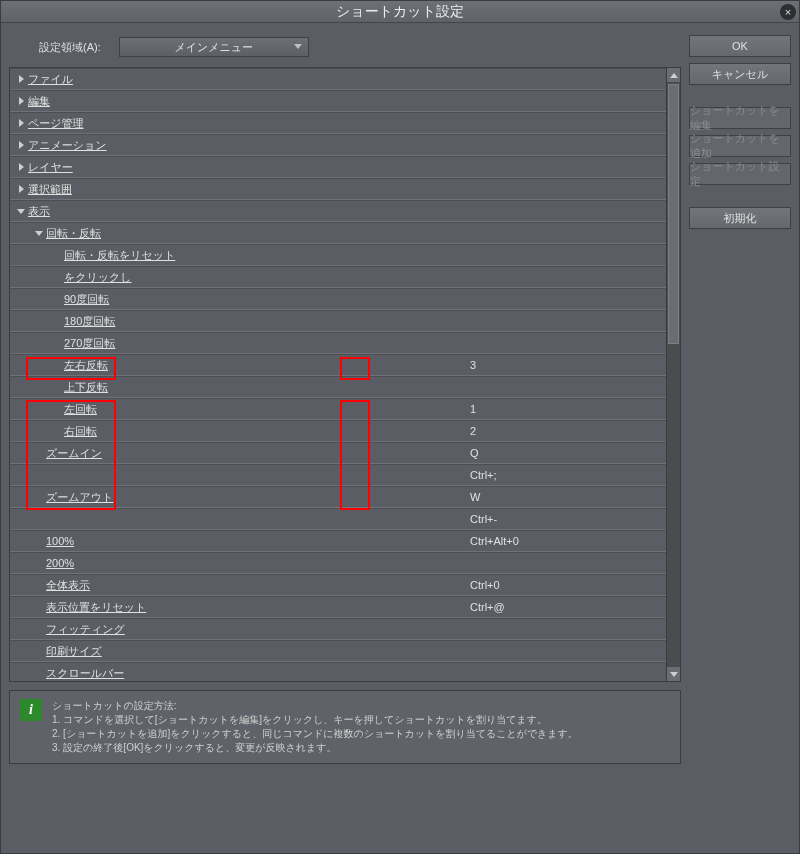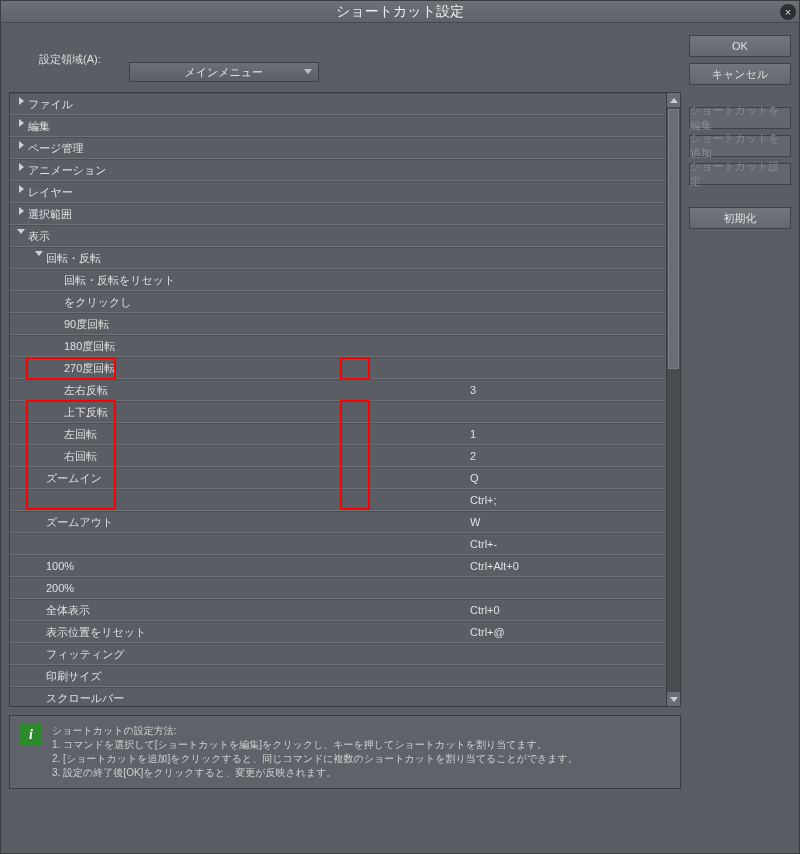--- a/index.html
+++ b/index.html
@@ -36,30 +36,30 @@
   cursor: pointer;
 }
 .content {
   display: flex;
   padding: 10px 8px;
   gap: 8px;
   height: calc(100% - 22px);
 }
 .left-col { flex: 1; display: flex; flex-direction: column; }
 .area-row {
-  display: flex; align-items: center; gap: 28px;
+  display: flex; align-items: center; gap: 18px;
   padding: 4px 8px 10px 30px;
 }
 .area-label { color: #e0e0e0; }
 .dropdown {
   width: 190px; height: 20px;
   background: linear-gradient(#6c6f75, #5c5f65);
   border: 1px solid #3e4044;
   display: flex; align-items: center; justify-content: center;
-  position: relative; color: #e0e0e0; margin-top: 25px;
+  position: relative; color: #e0e0e0;
 }
 .dropdown .caret {
   position: absolute; right: 6px; top: 6px;
   width: 0; height: 0;
   border-left: 4px solid transparent;
   border-right: 4px solid transparent;
   border-top: 5px solid #c0c0c0;
 }
 .list-box {
   border: 1px solid #3a3c40;
@@ -87,21 +87,21 @@
   border-top: 4px solid transparent;
   border-bottom: 4px solid transparent;
   border-left: 5px solid #cfcfcf;
 }
 .tri-down {
   width: 0; height: 0;
   border-left: 4px solid transparent;
   border-right: 4px solid transparent;
   border-top: 5px solid #cfcfcf;
 }
-.label-cell { flex: 1; display: flex; align-items: flex-start; }
+.label-cell { flex: 1; display: flex; align-items: center; text-decoration: underline; }
 .shortcut-cell { width: 200px; text-align: left; padding-left: 4px; }
 .ind-0 { padding-left: 6px; }
 .ind-1 { padding-left: 24px; }
 .ind-2 { padding-left: 42px; }
 .scrollbar {
   width: 14px; background: #4a4c50;
   display: flex; flex-direction: column;
   border-left: 1px solid #3a3c40;
 }
 .sb-btn {

